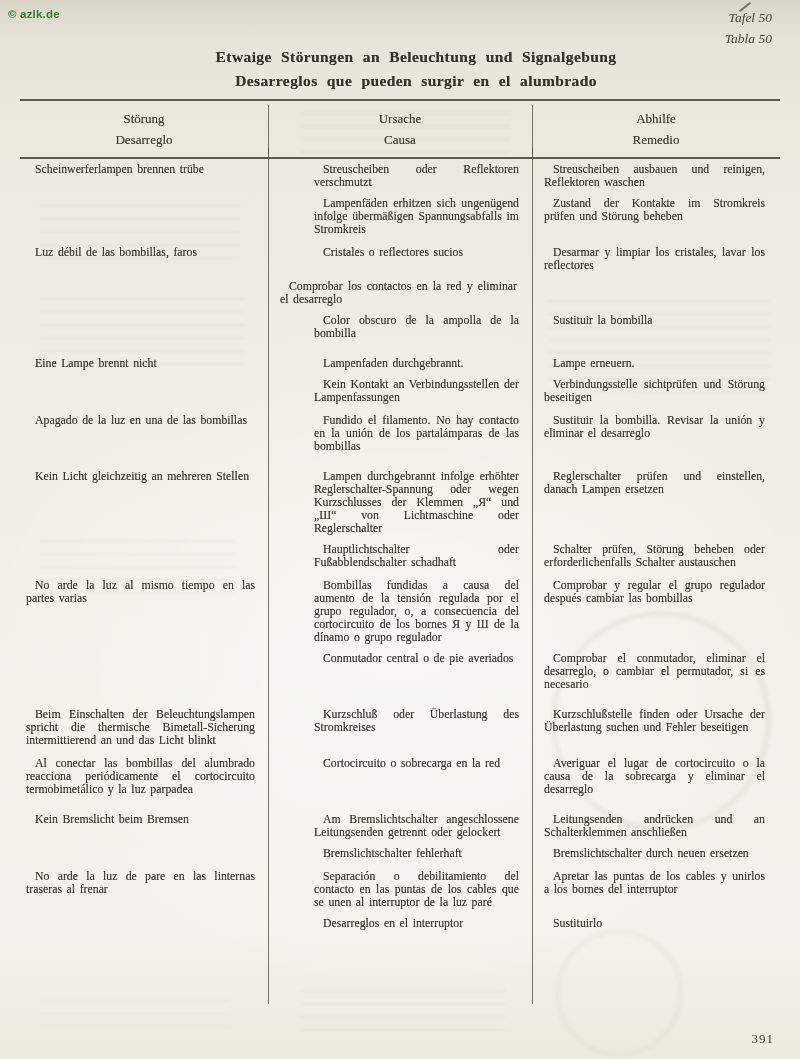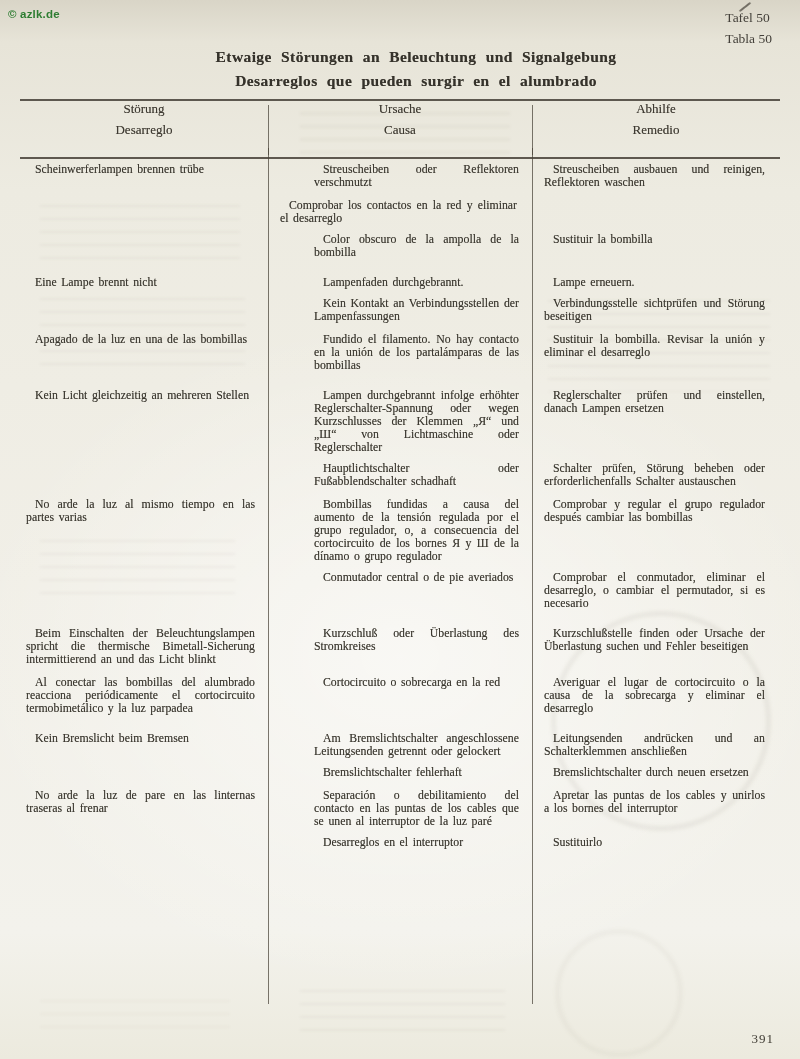--- a/index.html
+++ b/index.html
@@ -31,40 +31,40 @@
     background:rgba(60,55,48,.65);transform:rotate(-38deg);border-radius:2px;
     filter:blur(.3px);
   }
   
   .watermark{
     position:absolute;top:8px;left:8px;
     font-family:"Liberation Sans","DejaVu Sans",sans-serif;
     font-size:11.5px;font-weight:600;color:#2e7d32;letter-spacing:.2px;
   }
   .plate{
-    position:absolute;top:7px;right:28px;text-align:left;
-    font-size:13.5px;line-height:21px;color:#44403a;
+    position:absolute;top:7px;right:28px;text-align:right;
+    font-style:italic;font-size:13.5px;line-height:21px;color:#44403a;
   }
   .title-de,.title-es{
     position:absolute;left:16px;width:100%;text-align:center;margin:0;
     font-size:15.5px;font-weight:700;letter-spacing:.4px;word-spacing:5px;
     color:#35322b;text-shadow:0 0 .6px rgba(55,50,40,.55);
   }
   .title-de{top:48px;}
   .title-es{top:72px;}
   .rule{position:absolute;left:20px;width:760px;background:rgba(62,56,47,.82);}
   .rule-top{top:99px;height:2px;}
   .rule-mid{top:157px;height:1.5px;}
   
   .thead{
     position:absolute;top:101px;left:20px;width:760px;height:56px;
     display:grid;grid-template-columns:248px 264px 248px;
   }
   .thead .hcell{
-    display:flex;flex-direction:column;align-items:center;justify-content:flex-start;
+    display:flex;flex-direction:column;align-items:center;justify-content:center;
     gap:5px;font-size:13px;color:#3e3a32;text-shadow:0 0 .5px rgba(55,50,40,.5);
   }
   .thead .vline{top:4px;bottom:2px;}
   
   .tbody{
     position:absolute;top:148px;left:20px;width:760px;height:856px;
     padding-top:15px;box-sizing:border-box;
   }
   .vline{position:absolute;width:1px;background:rgba(72,66,55,.72);}
   .tbody .vline{top:0;bottom:0;}
@@ -140,22 +140,42 @@
           <div class="cell c1">
             <p>Scheinwerferlampen brennen trübe</p>
           </div>
           <div class="cell c2">
             <p>Streuscheiben oder Reflektoren verschmutzt</p>
           </div>
           <div class="cell c3">
             <p>Streuscheiben ausbauen und reinigen, Reflektoren waschen</p>
           </div>
         </div>
-      </div>
-      <div class="trow gap-sm">
+        <div class="subrow">
+          <div class="cell c1"></div>
+          <div class="cell c2">
+            <p>Lampenfäden erhitzen sich ungenügend infolge übermäßigen Spannungsabfalls im Stromkreis</p>
+          </div>
+          <div class="cell c3">
+            <p>Zustand der Kontakte im Stromkreis prüfen und Störung beheben</p>
+          </div>
+        </div>
+      </div>
+      <div class="trow gap-sm">
+        <div class="subrow">
+          <div class="cell c1">
+            <p>Luz débil de las bombillas, faros</p>
+          </div>
+          <div class="cell c2">
+            <p>Cristales o reflectores sucios</p>
+          </div>
+          <div class="cell c3">
+            <p>Desarmar y limpiar los cristales, lavar los reflectores</p>
+          </div>
+        </div>
         <div class="subrow">
           <div class="cell c1"></div>
           <div class="cell c3">
             <p>Comprobar los contactos en la red y eliminar el desarreglo</p>
           </div>
         </div>
         <div class="subrow">
           <div class="cell c1"></div>
           <div class="cell c2">
             <p>Color obscuro de la ampolla de la bombilla</p>

